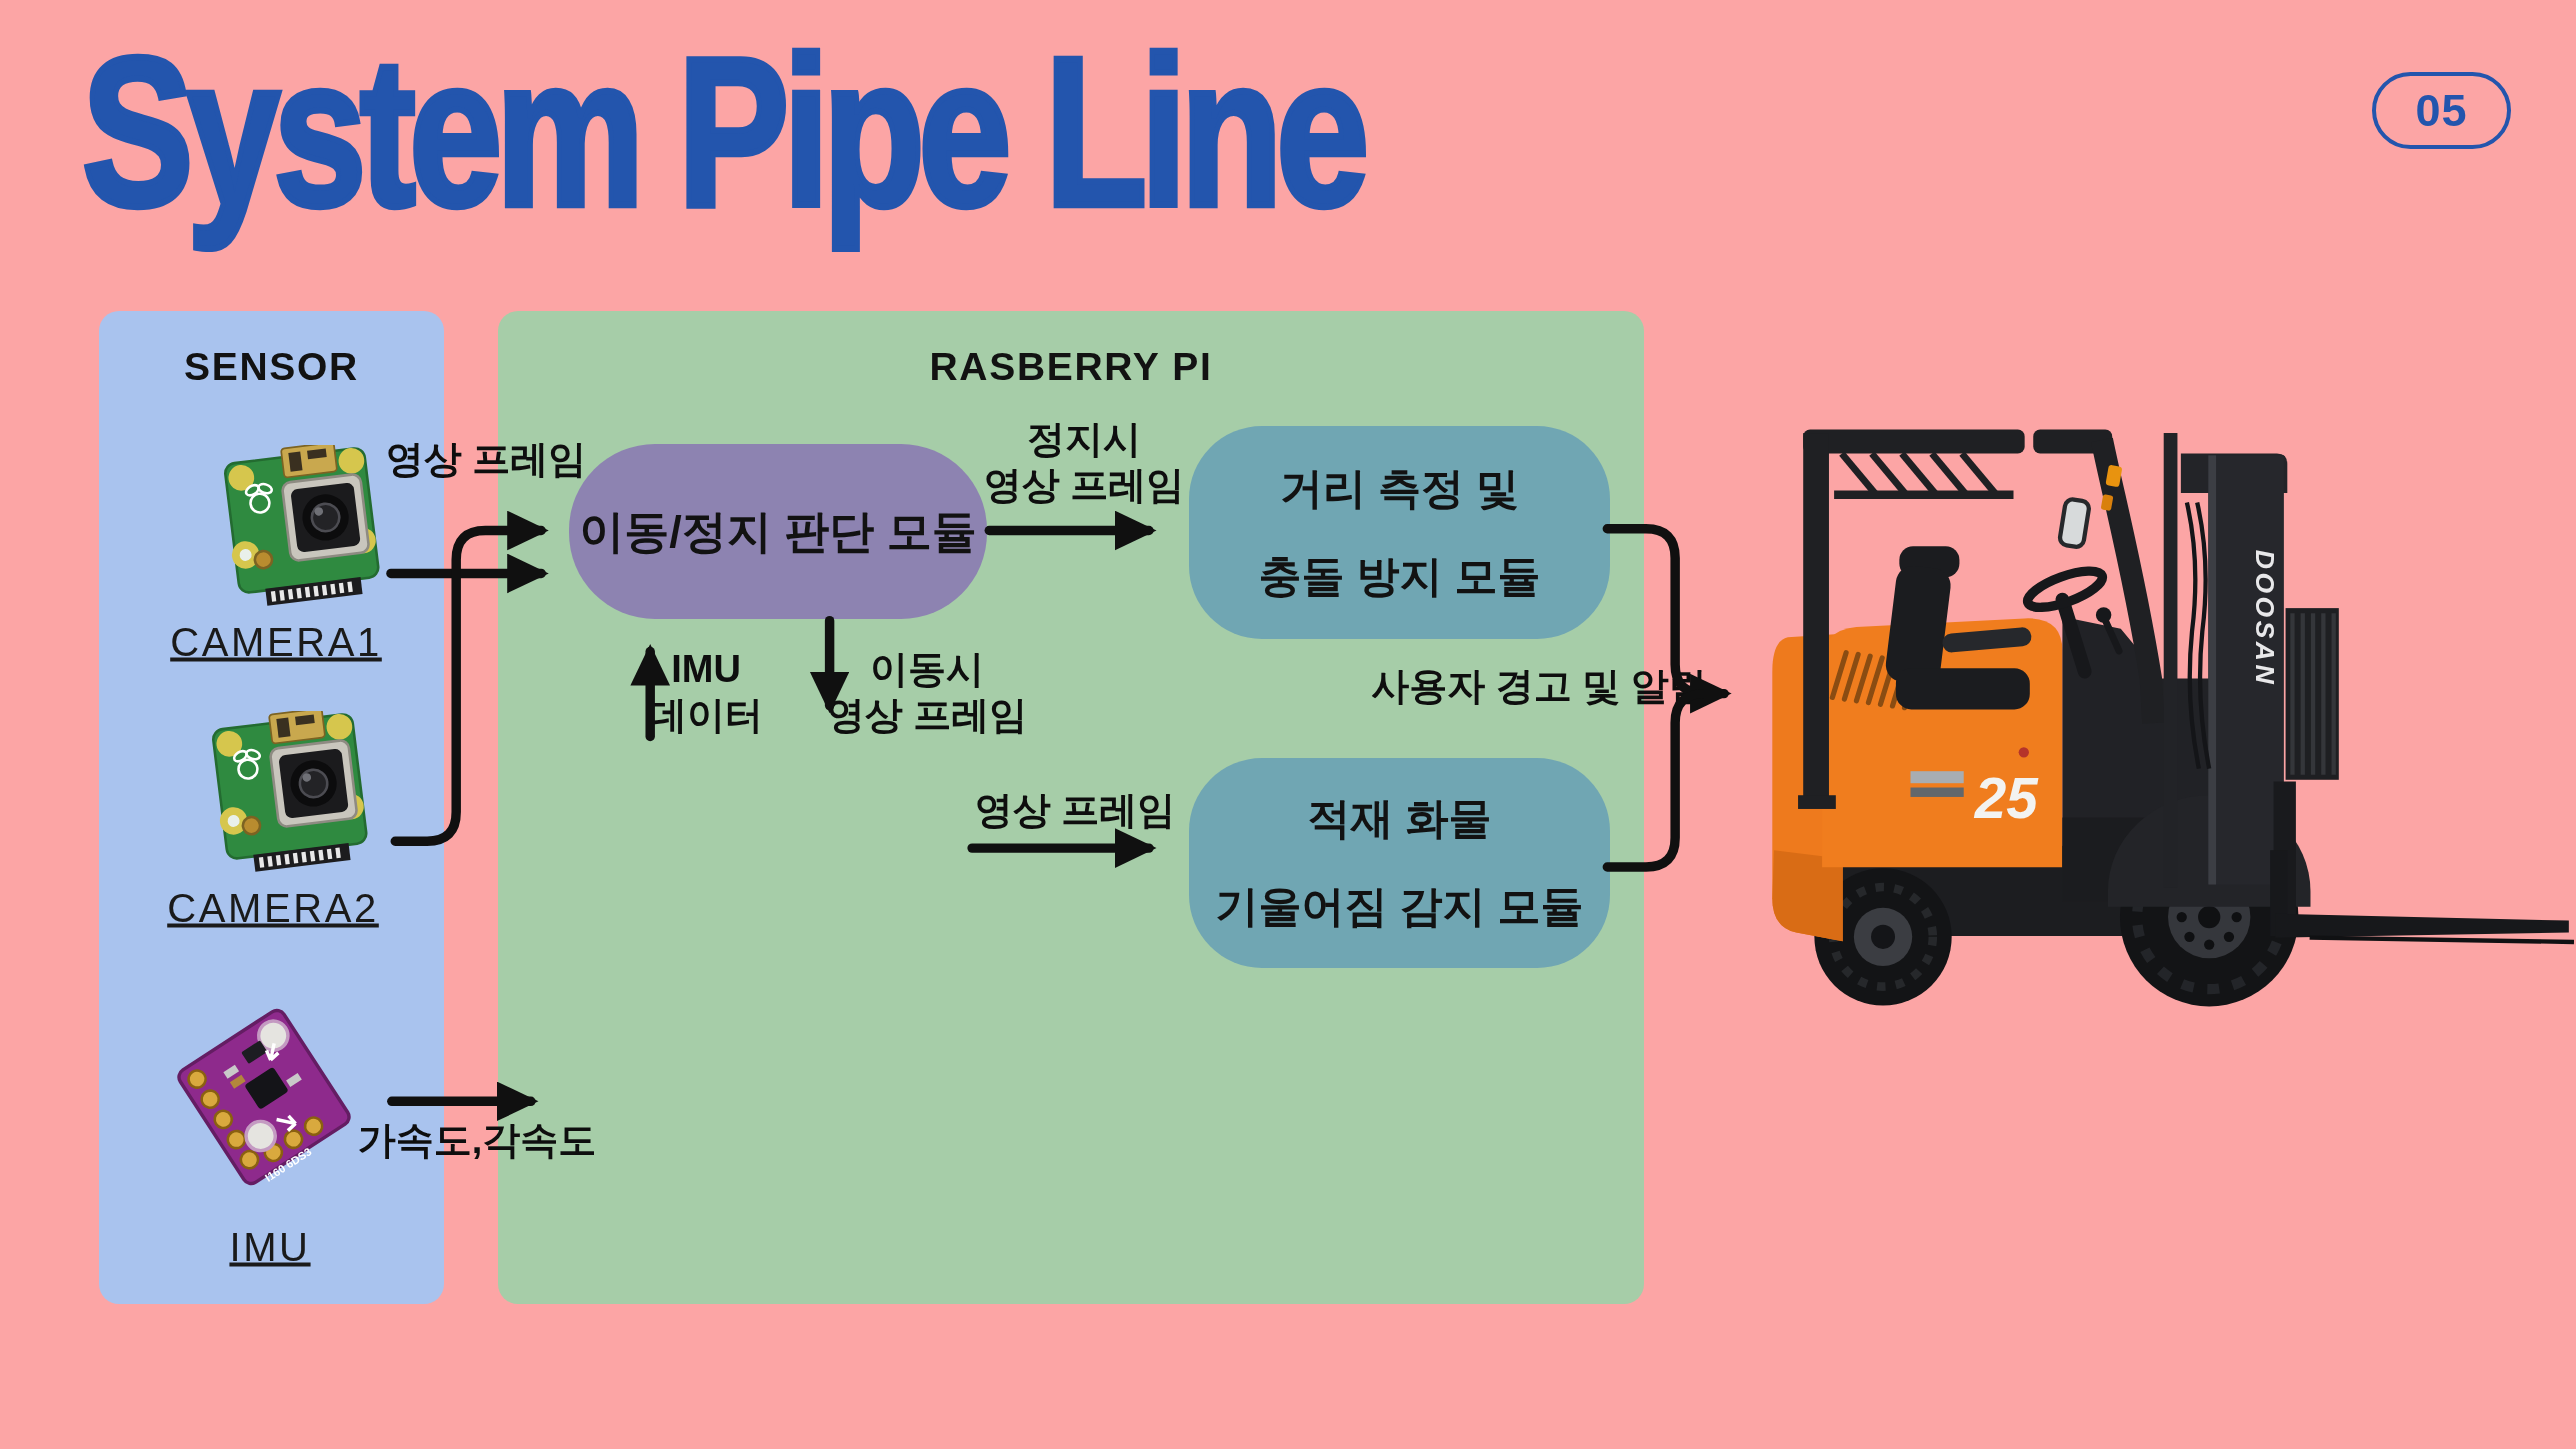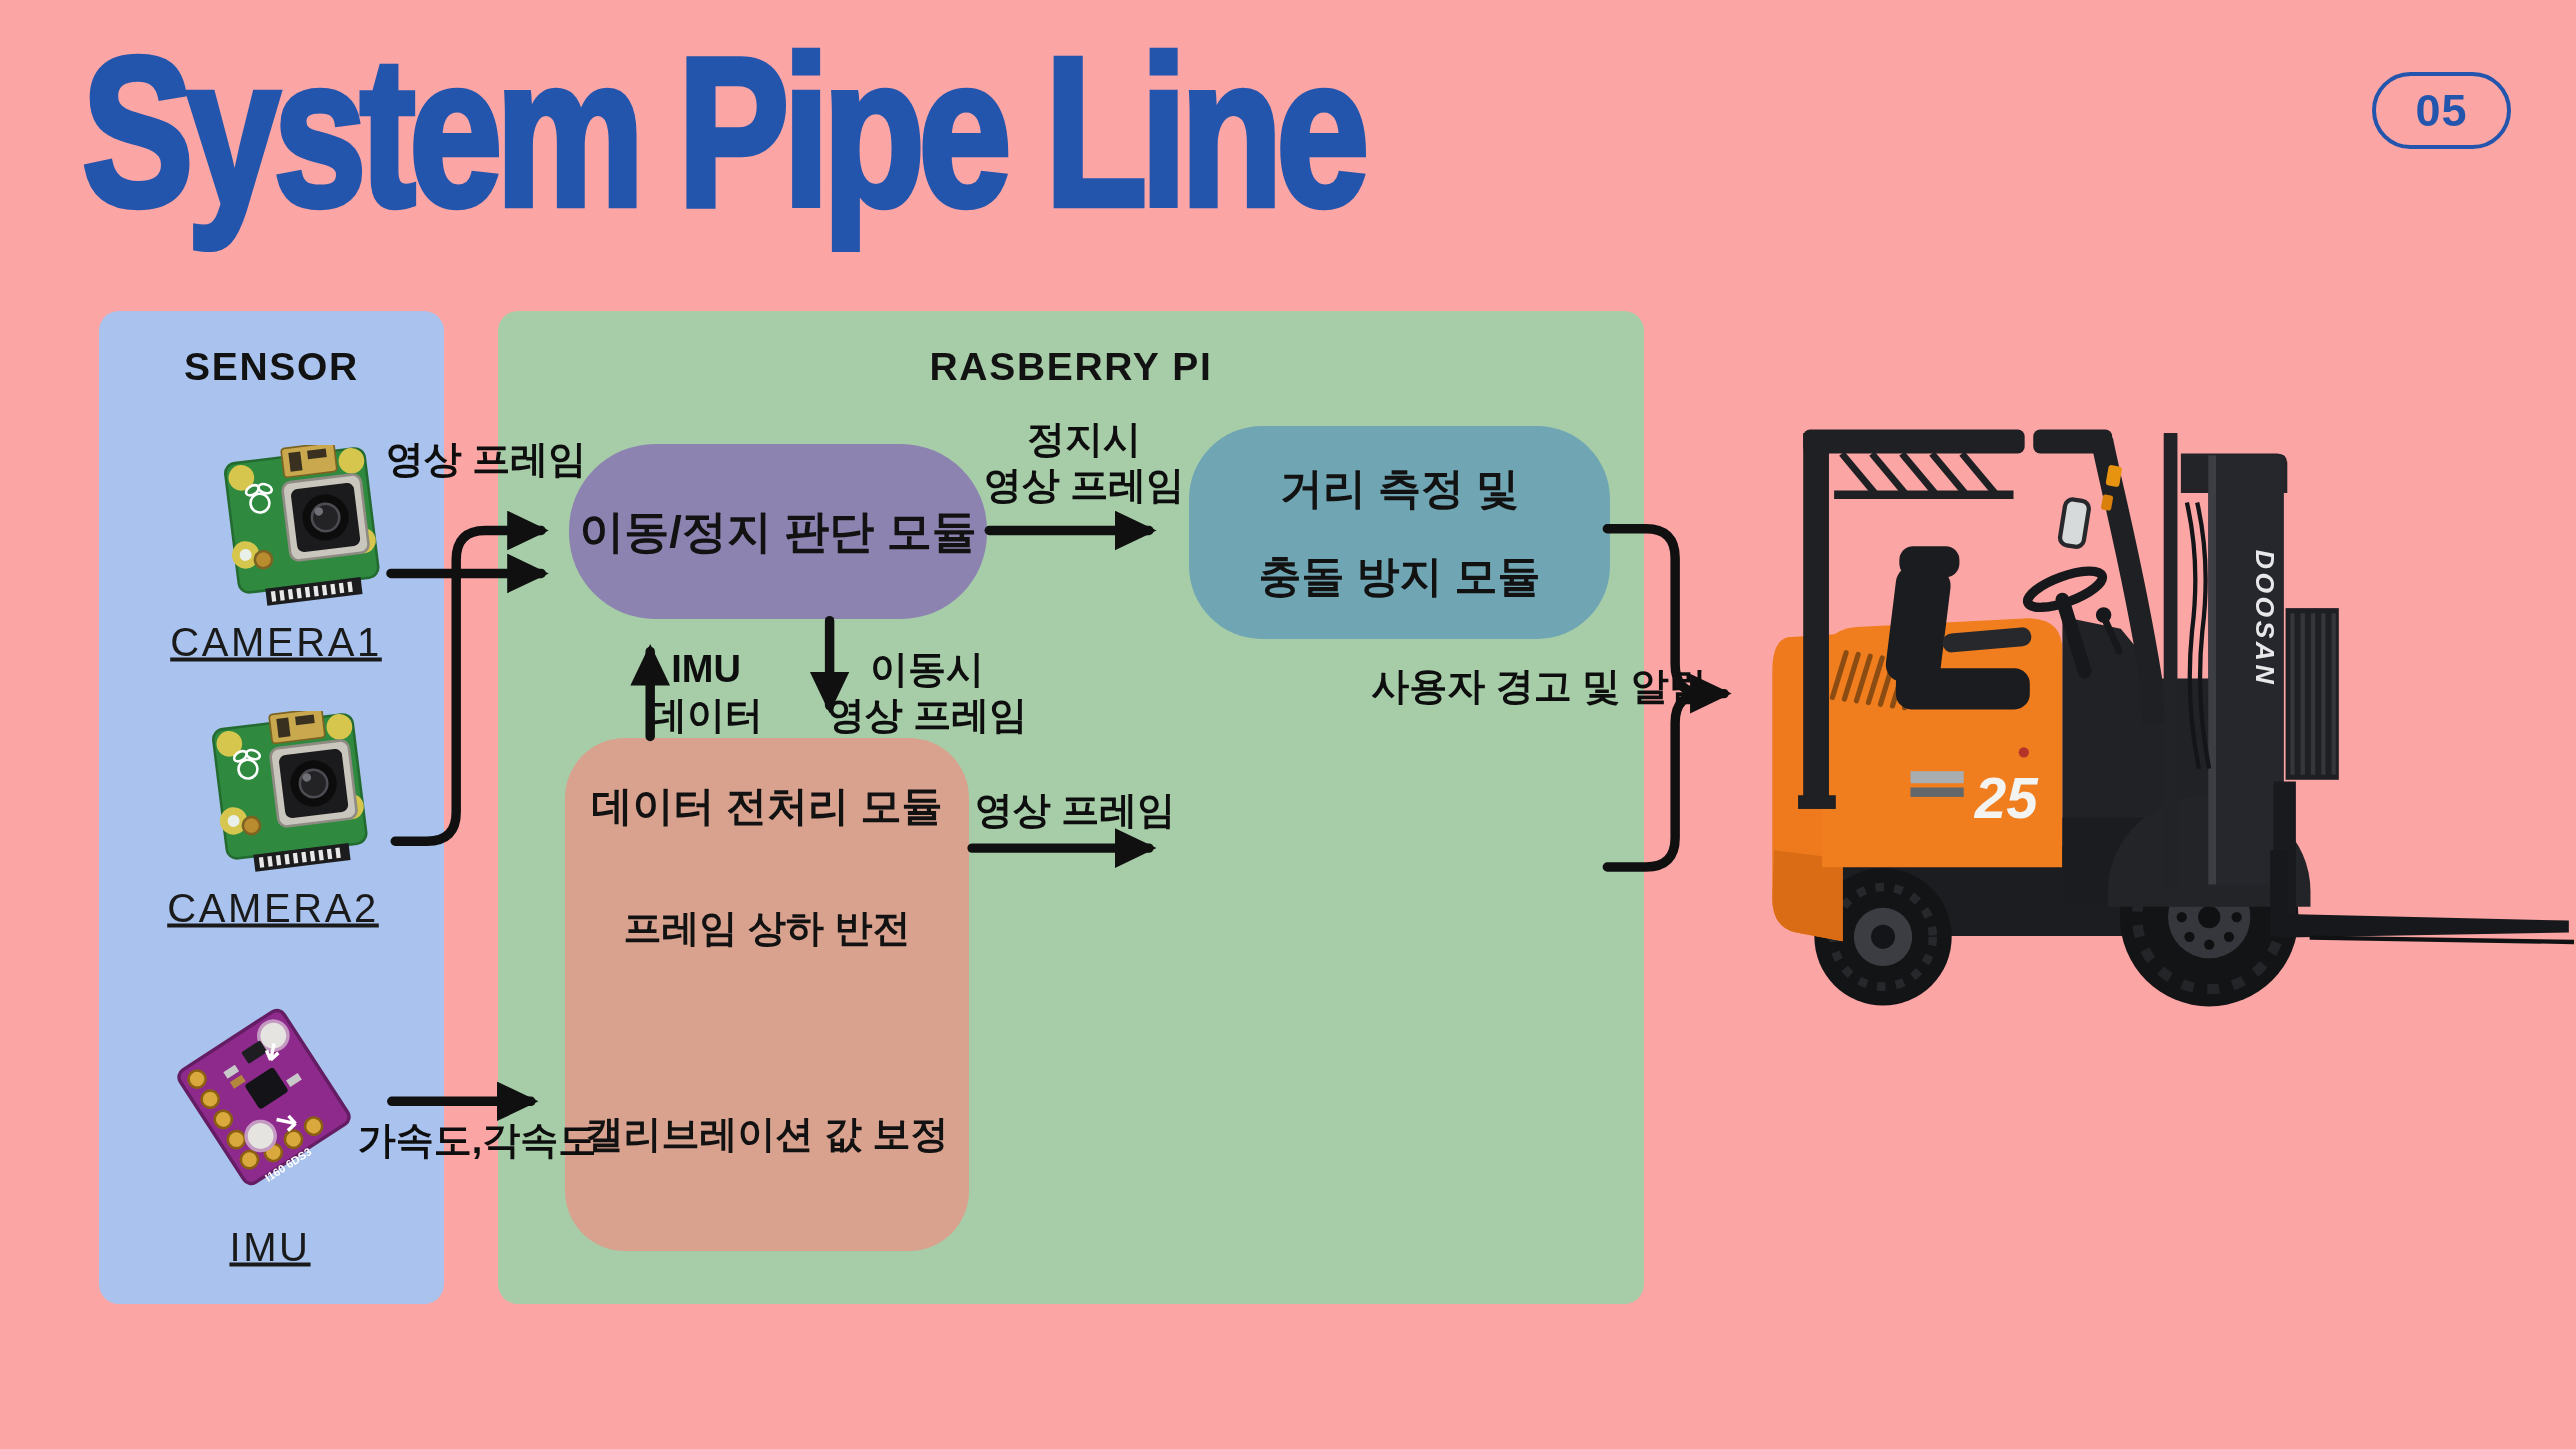--- a/index.html
+++ b/index.html
@@ -186,31 +186,30 @@
       </g>
       <text x="70" y="206" font-size="13" font-weight="bold" fill="#ffffff">I160 6DS3</text>
     </g>
   </svg>
   <div class="sensor-label" style="left:270px;top:1247px">IMU</div>
 
   <div class="node node-move">
     <span>이동/정지 판단 모듈</span>
   </div>
 
-  <div class="node node-pre">
-    <span class="pre-title">데이터 전처리 모듈</span>
-    <span class="pre-sub1">프레임 상하 반전</span>
-    <span class="pre-sub2">캘리브레이션 값 보정</span>
-  </div>
 
   <div class="node node-teal node-dist">
     <span>거리 측정 및</span>
     <span>충돌 방지 모듈</span>
   </div>
 
+  <div class="node node-teal node-tilt">
+    <span>적재 화물</span>
+    <span>기울어짐 감지 모듈</span>
+  </div>
 
   <div class="flabel" style="left:486px;top:459px">영상 프레임</div>
   <div class="flabel" style="left:1084px;top:462px">
     <div>정지시</div>
     <div>영상 프레임</div>
   </div>
   <div class="flabel" style="left:706px;top:692px">
     <div>IMU</div>
     <div>데이터</div>
   </div>

